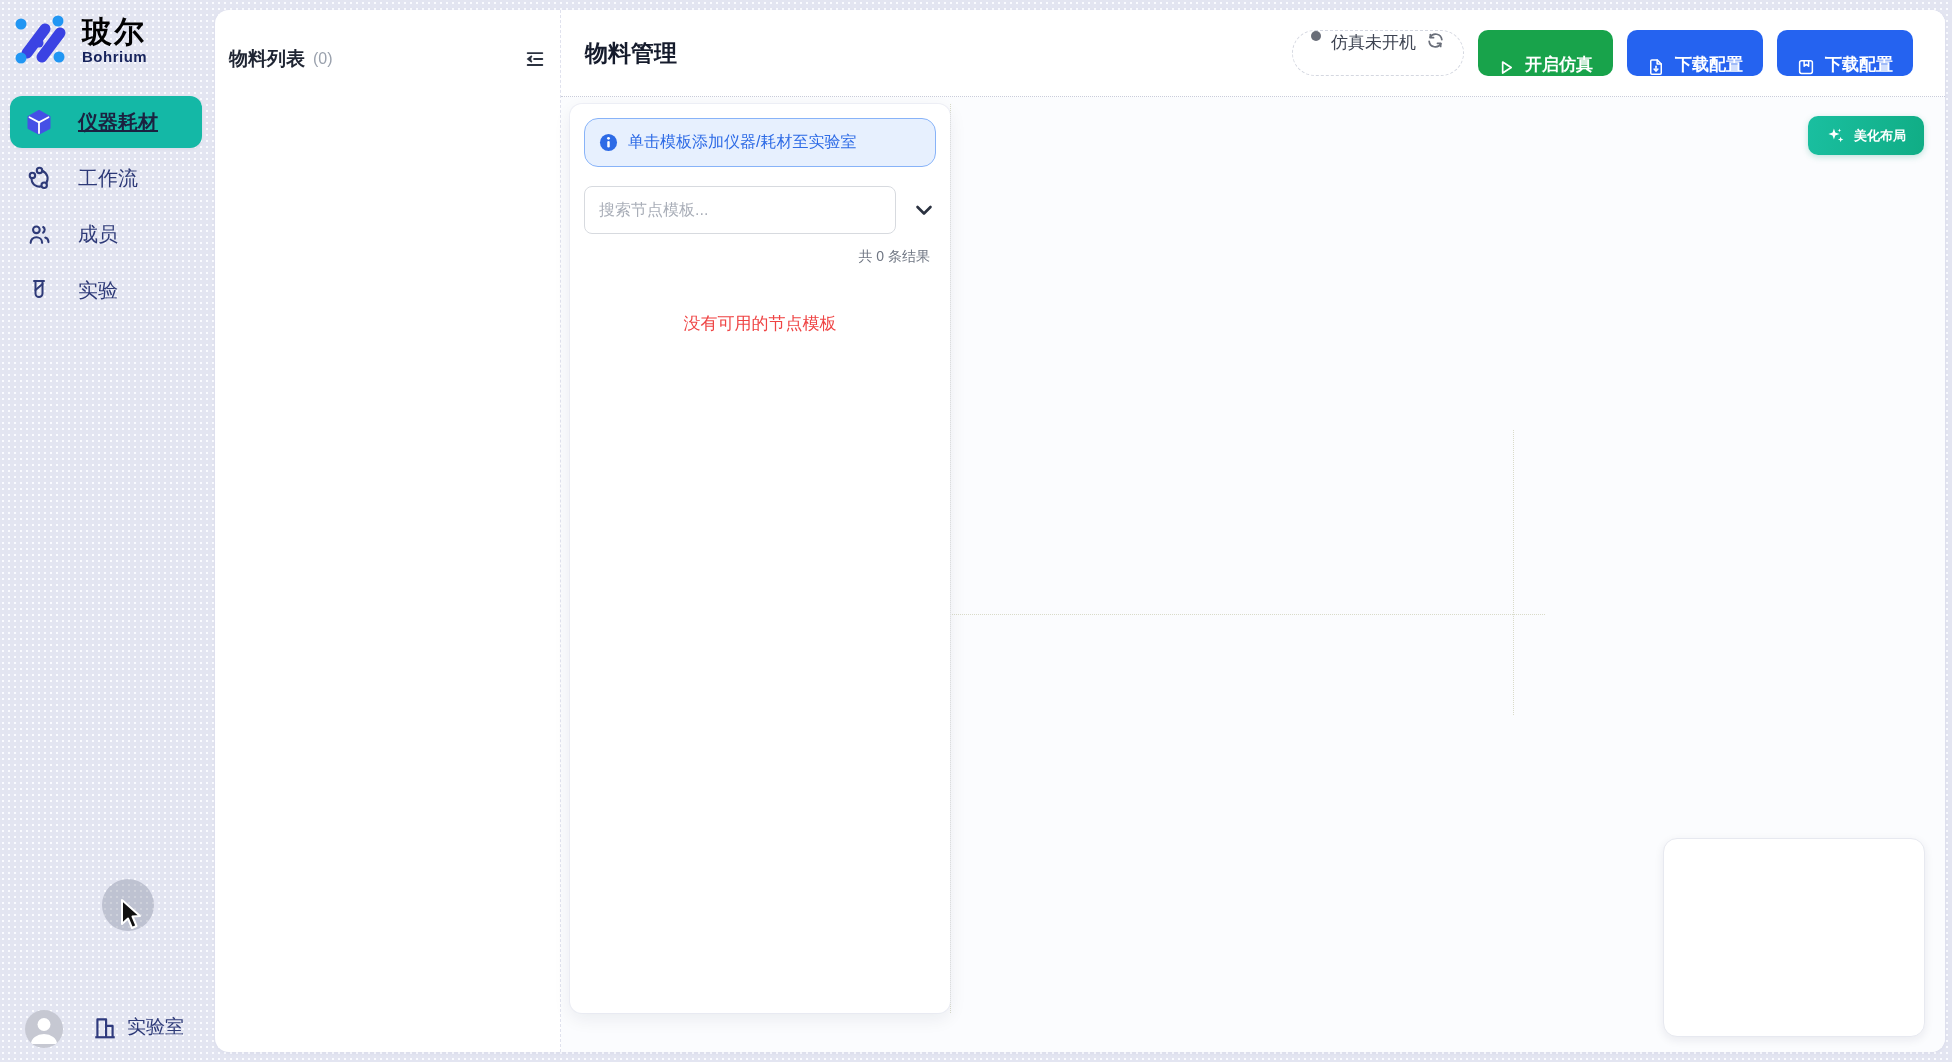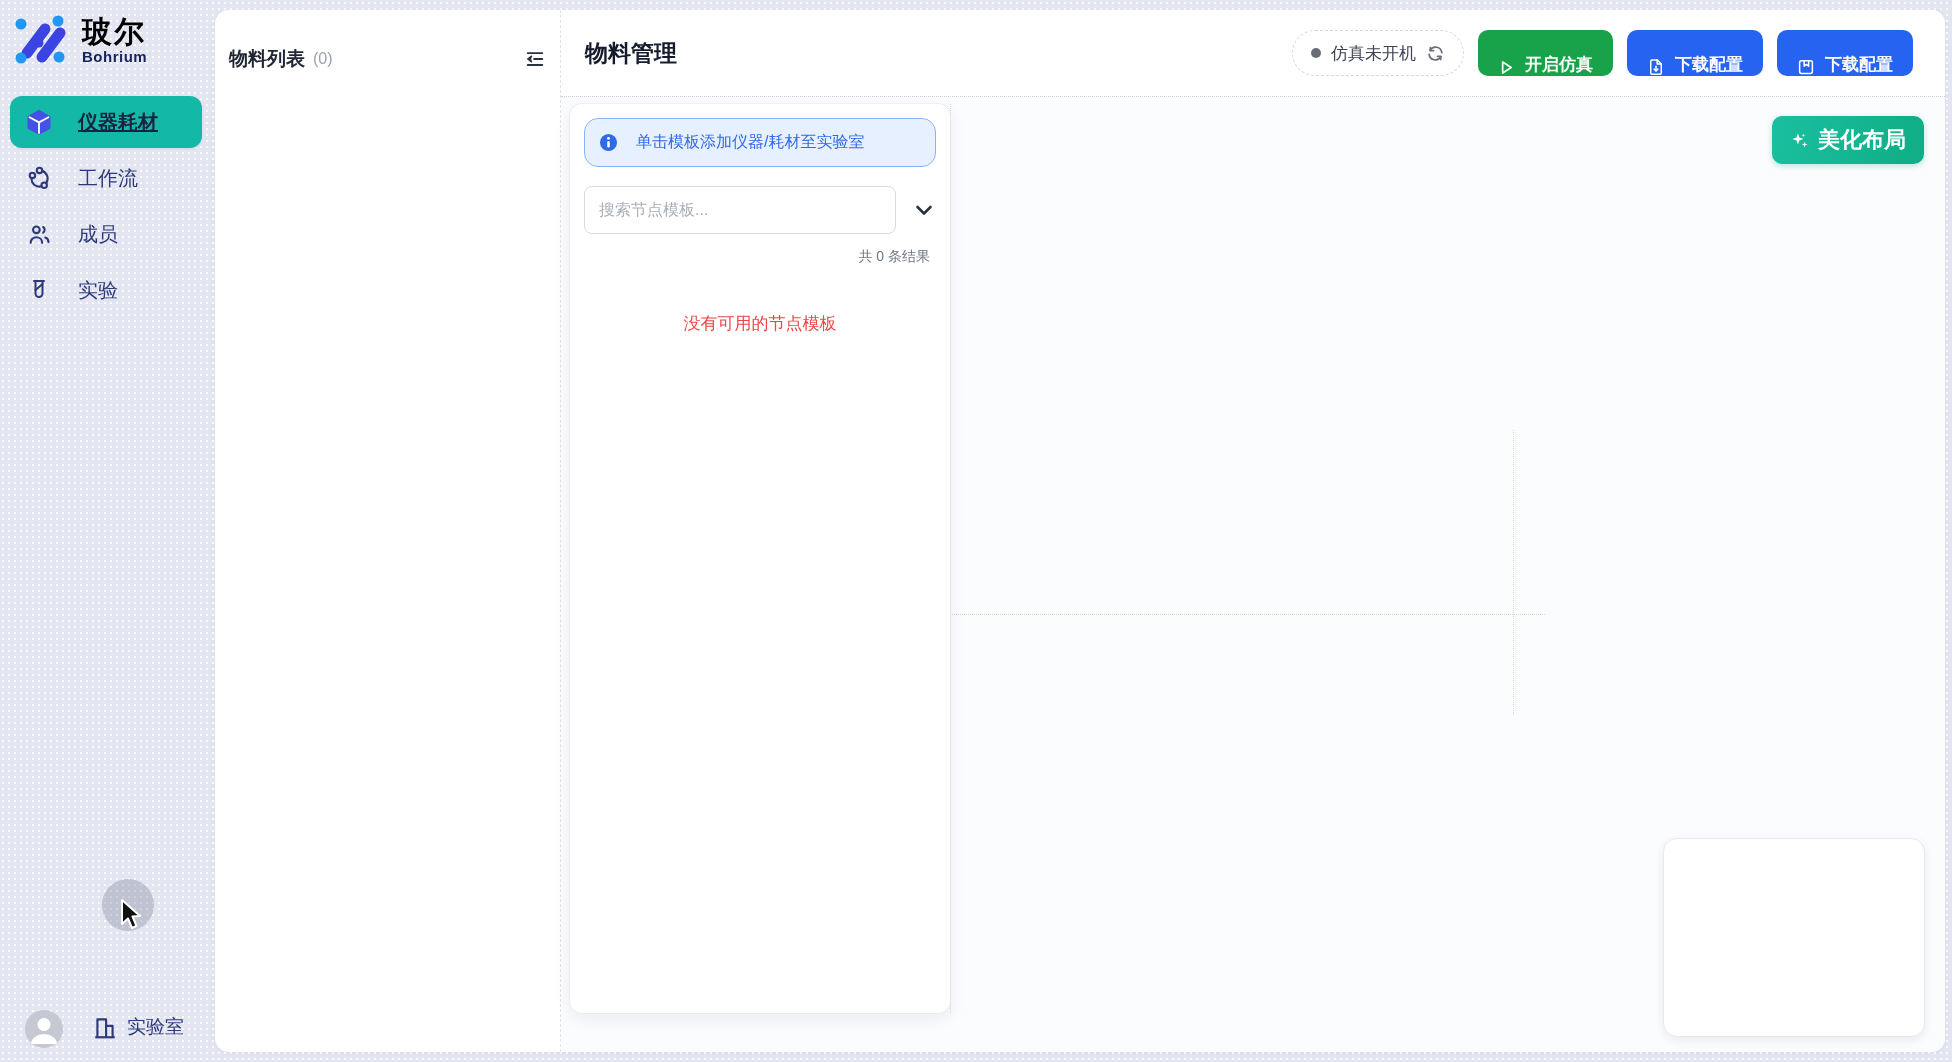--- a/index.html
+++ b/index.html
@@ -46,21 +46,21 @@
   .list-count { font-size:16px; color:#9aa1ad; margin-left:8px; }
   .fold-btn { margin-left:auto; cursor:pointer; display:flex; }
   .main-area { position:relative; flex:1; height:100%; background:#fbfcfe; }
   .main-header {
     height:87px; background:#ffffff; border-bottom:1px dotted #c9ccda;
     display:flex; align-items:center; padding:0 32px 0 24px;
   }
   .page-title { font-size:23px; font-weight:700; color:#151b2c; }
   .header-actions { margin-left:auto; display:flex; align-items:center; gap:14px; }
   .status-pill {
-    display:flex; align-items:center; gap:10px; height:46px; padding:0 18px;
+    display:flex; gap:10px; height:46px; padding:0 18px;
     border:1px dashed #d4d7e0; border-radius:23px; background:#fff;
     font-size:17px; color:#3e4452;
   }
   .status-dot { width:10px; height:10px; border-radius:50%; background:#686d78; }
   .refresh-btn { display:flex; cursor:pointer; }
   .btn {
     display:flex; align-items:flex-end; gap:10px; height:46px; padding:0 20px;
     border:none; border-radius:10px; color:#fff; font-size:17px; font-weight:600;
     cursor:pointer; font-family:inherit;
   }
@@ -69,39 +69,39 @@
   
   .guide { position:absolute; pointer-events:none; }
   .guide.v { border-left:1px dotted #d9dbc9; width:0; }
   .guide.h { border-top:1px dotted #d9dbc9; height:0; }
   .float-panel {
     position:absolute; left:9px; top:94px; width:380px; height:909px;
     background:#ffffff; border-radius:12px; padding:14px;
     box-shadow:0 0 0 1px rgba(228,230,240,.55), 0 6px 18px rgba(20,28,60,.07);
   }
   .hint-banner {
-    display:flex; align-items:center; gap:18px; height:49px; padding:0 14px;
+    display:flex; align-items:center; gap:10px; height:49px; padding:0 14px;
     background:#e7f0fe; border:1px solid #88b3f8; border-radius:14px;
     font-size:16px; color:#2e6be6; white-space:nowrap;
   }
   .search-row { display:flex; align-items:center; margin-top:19px; gap:16px; }
   .search-input {
     flex:1; height:48px; border:1px solid #d7dadf; border-radius:8px;
     padding:0 14px; font-size:16px; color:#30343e; outline:none; background:#fff;
     font-family:inherit;
   }
   .search-input::placeholder { color:#a9aeb8; }
   .chevron-btn { display:flex; cursor:pointer; }
   .result-count { margin-top:14px; padding-right:6px; text-align:right; font-size:14px; color:#6f7683; }
   .empty-text { margin-top:46px; text-align:center; font-size:17px; color:#ef4444; }
   .beautify-btn {
-    position:absolute; top:106px; right:21px; height:48px; padding:0 18px;
+    position:absolute; top:106px; right:21px; height:39px; padding:0 18px;
     display:flex; align-items:center; gap:9px;
     background:linear-gradient(100deg,#1abfa0,#10ad85); border:none; border-radius:10px;
-    color:#fff; font-size:22px; font-weight:600; cursor:pointer; font-family:inherit;
+    color:#fff; font-size:13px; font-weight:600; cursor:pointer; font-family:inherit;
     box-shadow:0 2px 6px rgba(16,150,120,.25);
   }
   .minimap {
     position:absolute; right:20px; bottom:15px; width:262px; height:199px;
     background:#ffffff; border:1px solid #e7e9f0; border-radius:14px;
     box-shadow:0 3px 10px rgba(20,28,60,.08); cursor:pointer;
   }
 </style>
 </head>
 <body>

